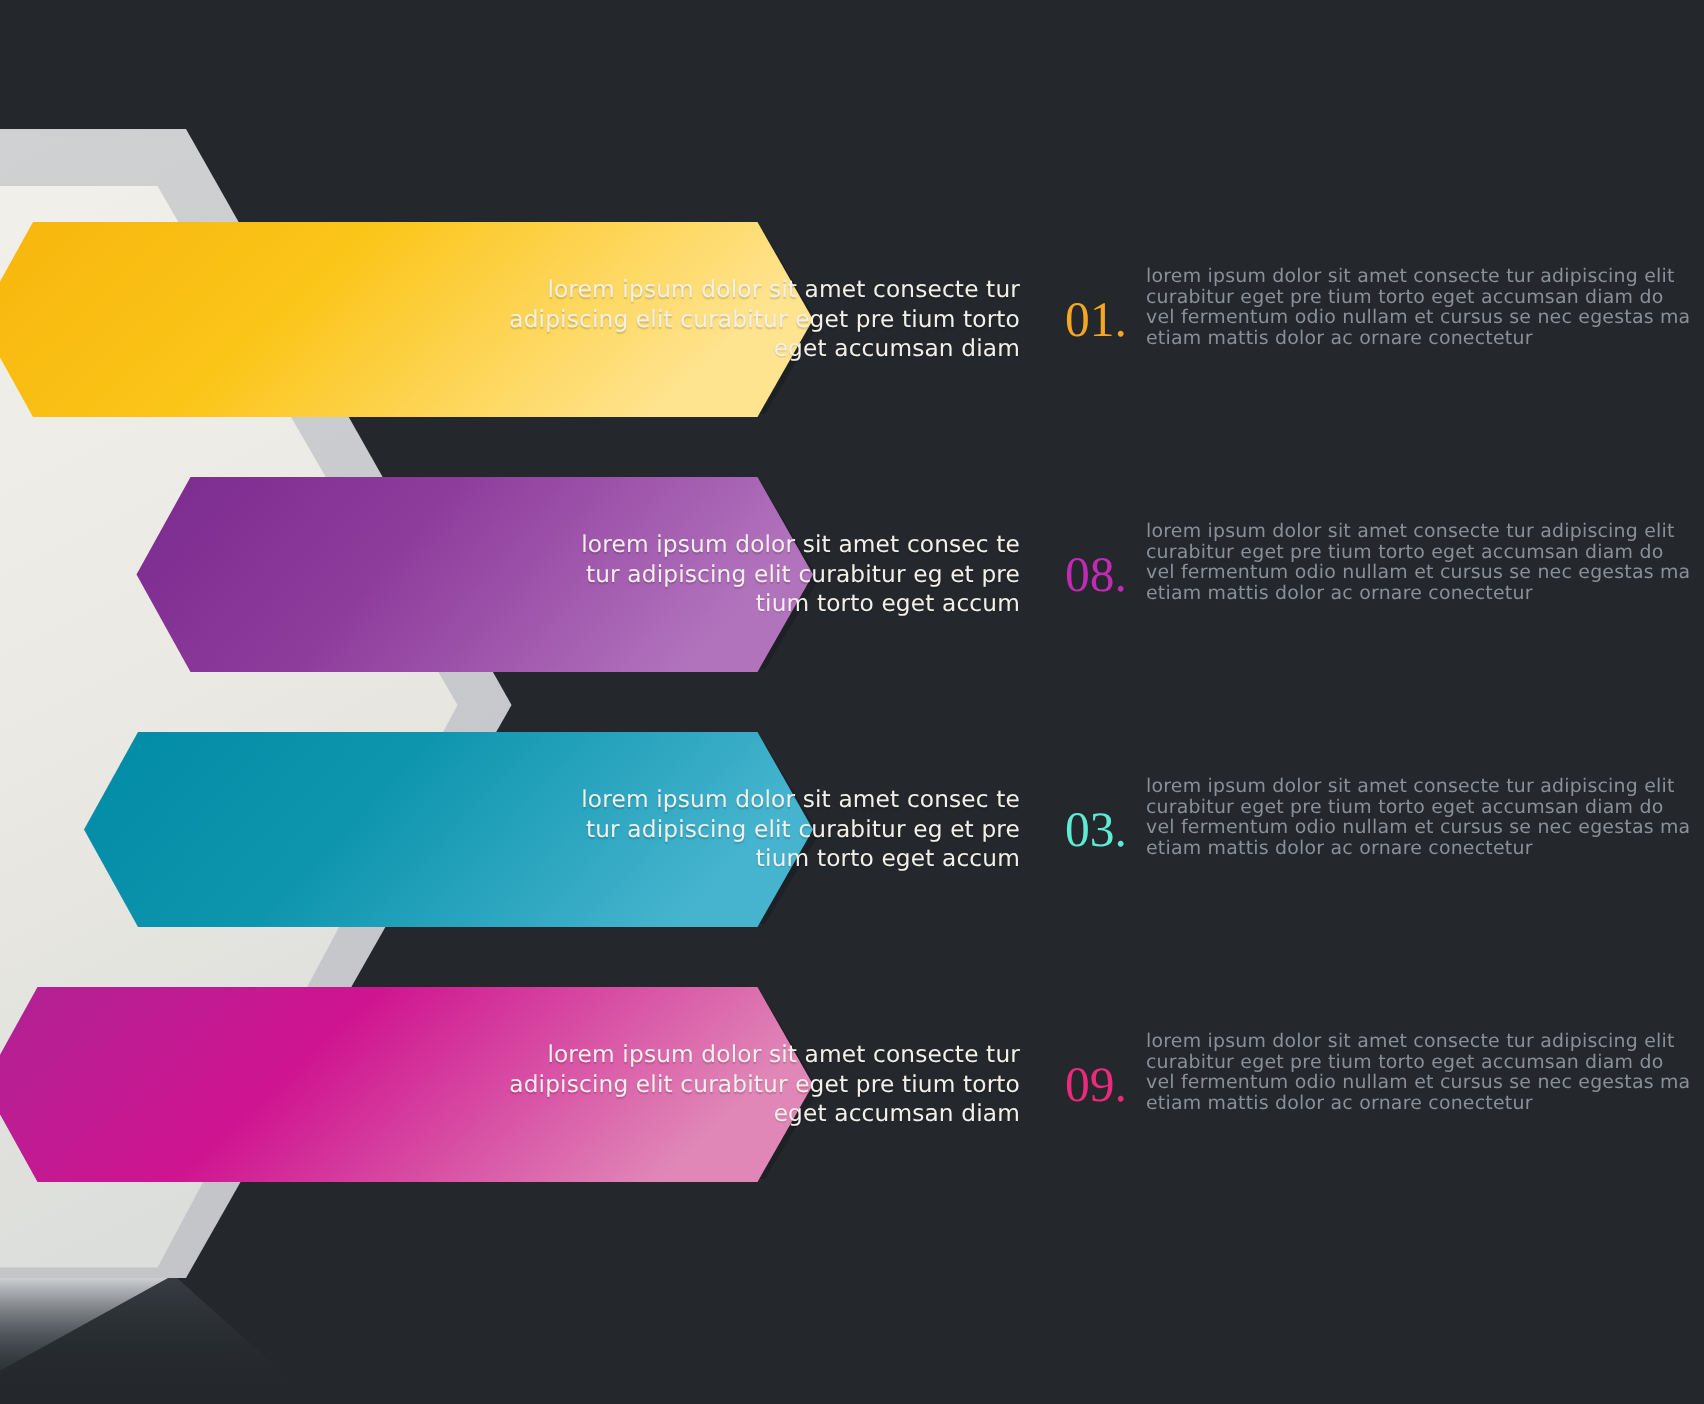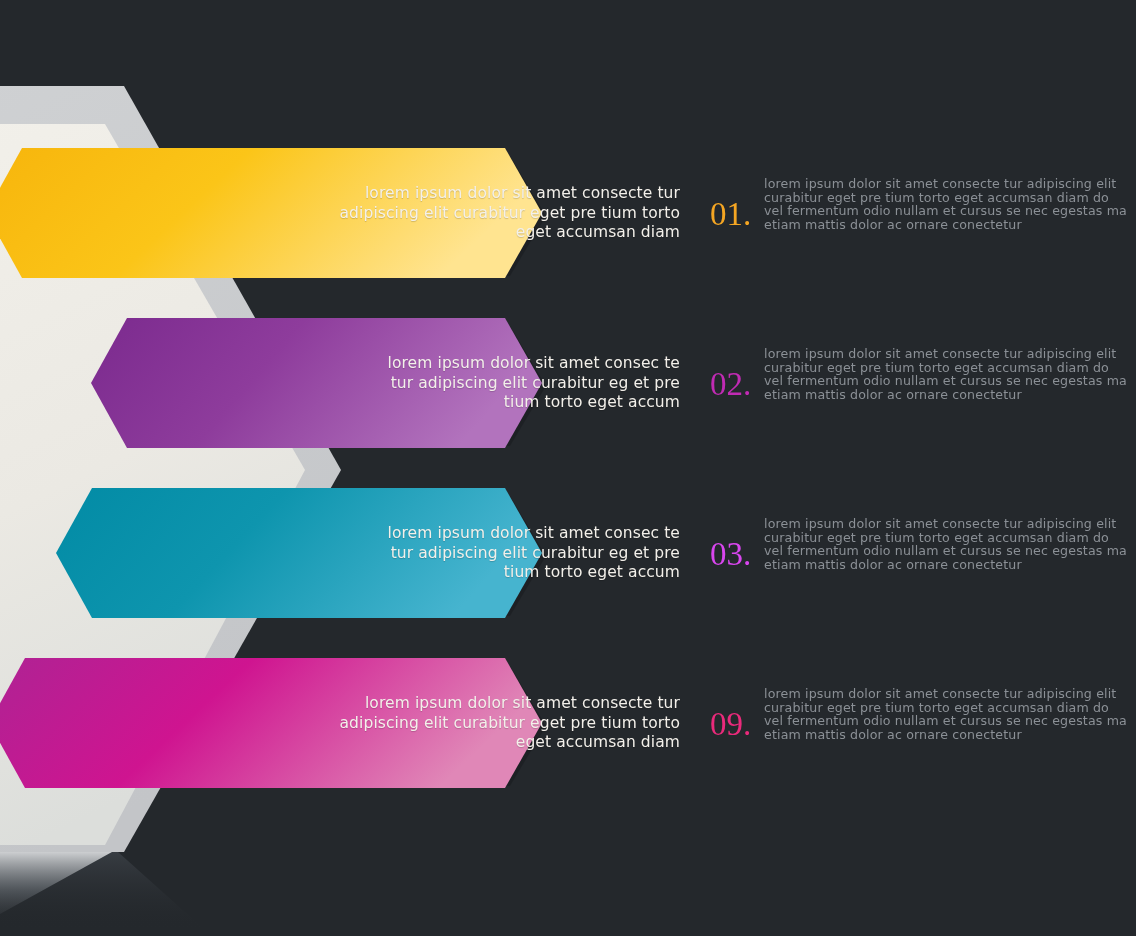--- a/index.html
+++ b/index.html
@@ -134,21 +134,21 @@
           </linearGradient>
         </defs>
         <polygon points="130,8 510,8 546,68 510,128 130,128 95,68" fill="#000" opacity="0.18"></polygon>
         <polygon points="127,0 505,0 542,65 505,130 127,130 91,65" fill="url(#bg2)"></polygon>
       </svg>
       <div class="ban-text" style="top:36px;right:80px;">lorem ipsum dolor sit amet consec te
 tur adipiscing elit curabitur eg et pre
 tium torto eget accum</div>
     </div>
 
-    <div class="num" style="left:710px;top:50px;color:#c12bb4;">02.</div>
+    <div class="num" style="left:710px;top:50px;color:#c12bb4;">08.</div>
     <div class="desc" style="left:764px;top:29px;">lorem  ipsum  dolor  sit  amet  consecte  tur  adipiscing  elit
 curabitur  eget  pre   tium  torto  eget  accumsan  diam  do
 vel fermentum odio nullam et cursus se nec egestas ma
 etiam mattis dolor ac ornare conectetur</div>
   </div>
 
   <div class="row" style="top:488px;">
 
     <div class="banner-wrap">
       <svg width="760" height="130" viewBox="0 0 760 130">
@@ -160,21 +160,21 @@
           </linearGradient>
         </defs>
         <polygon points="95,8 510,8 546,68 510,128 95,128 60,68" fill="#000" opacity="0.18"></polygon>
         <polygon points="92,0 505,0 542,65 505,130 92,130 56,65" fill="url(#bg3)"></polygon>
       </svg>
       <div class="ban-text" style="top:36px;right:80px;">lorem ipsum dolor sit amet consec te
 tur adipiscing elit curabitur eg et pre
 tium torto eget accum</div>
     </div>
 
-    <div class="num" style="left:710px;top:50px;color:#d946ef;">03.</div>
+    <div class="num" style="left:710px;top:50px;color:#5eead4;">03.</div>
     <div class="desc" style="left:764px;top:29px;">lorem  ipsum  dolor  sit  amet  consecte  tur  adipiscing  elit
 curabitur  eget  pre   tium  torto  eget  accumsan  diam  do
 vel fermentum odio nullam et cursus se nec egestas ma
 etiam mattis dolor ac ornare conectetur</div>
   </div>
 
   <div class="row" style="top:658px;">
 
     <div class="banner-wrap">
       <svg width="760" height="130" viewBox="0 0 760 130">

